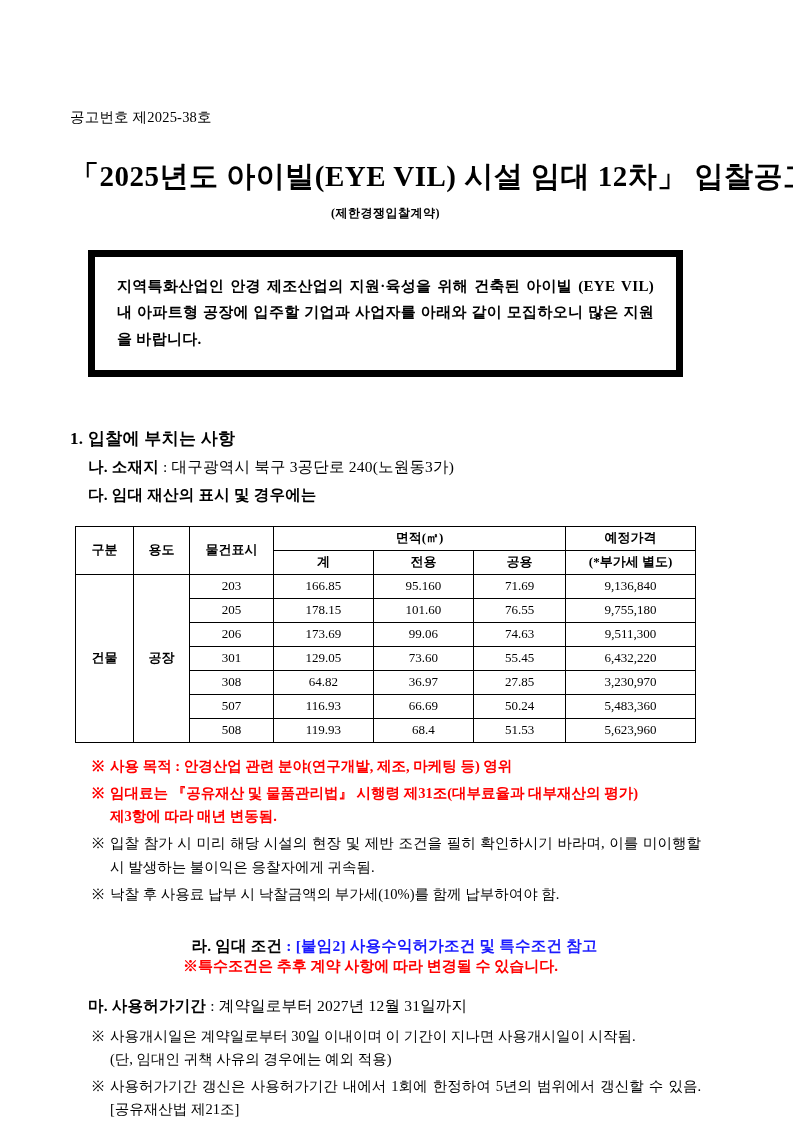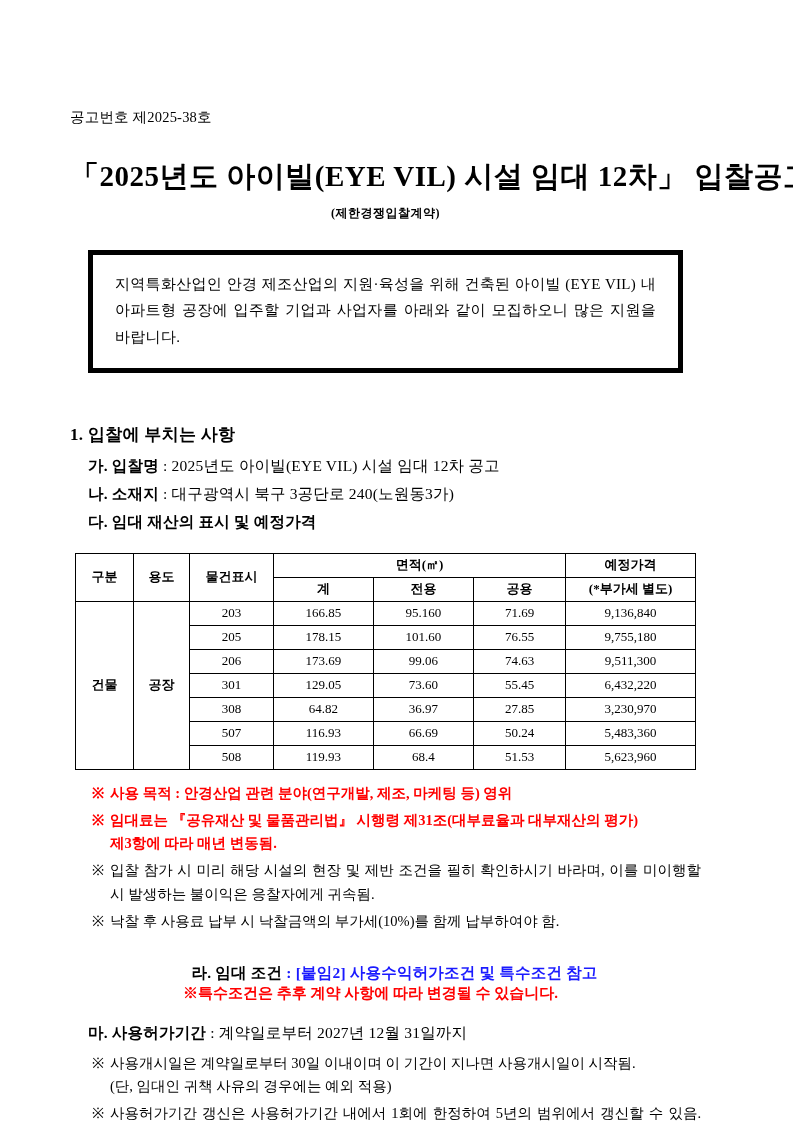--- a/index.html
+++ b/index.html
@@ -35,26 +35,27 @@
   }
   .title-sub {
     text-align: center;
     font-size: 12px;
     font-weight: bold;
     margin-top: 8px;
     letter-spacing: 0.5px;
   }
   .intro-box {
     margin: 28px 18px 0 18px;
-    border: 5px solid #000000;
+    border: 7px solid #000000;
     padding: 16px 22px 18px 22px;
     font-size: 15px;
     line-height: 1.75;
     text-align: justify;
     letter-spacing: 0.3px;
+    font-weight: bold;
   }
   .section-title {
     margin-top: 50px;
     font-size: 17px;
     font-weight: bold;
     letter-spacing: 0.3px;
   }
   .lvl2 {
     margin-top: 10px;
     margin-left: 18px;
@@ -129,28 +130,25 @@
 
   <div class="doc-number">공고번호 제2025-38호</div>
 
   <div class="title-main">「2025년도 아이빌(EYE VIL) 시설 임대 12차」 입찰공고</div>
   <div class="title-sub">(제한경쟁입찰계약)</div>
 
   <div class="intro-box">지역특화산업인 안경 제조산업의 지원·육성을 위해 건축된 아이빌 (EYE VIL) 내 아파트형 공장에 입주할 기업과 사업자를 아래와 같이 모집하오니 많은 지원을 바랍니다.</div>
 
   <div class="section-title">1. 입찰에 부치는 사항</div>
 
-  <div class="lvl2">
-    <b>가. 입찰명</b><span> : 2025년도 아이빌(EYE VIL) 시설 임대 12차 공고</span>
-  </div>
   <div class="lvl2 tight">
     <b>나. 소재지</b><span> : 대구광역시 북구 3공단로 240(노원동3가)</span>
   </div>
   <div class="lvl2 tight">
-    <b>다. 임대 재산의 표시 및 예정가격</b>
+    <b>다. 임대 재산의 표시 및 경우에는</b>
   </div>
 
   <table class="rent">
     <colgroup>
       <col style="width:58px">
       <col style="width:56px">
       <col style="width:84px">
       <col style="width:100px">
       <col style="width:100px">
       <col style="width:92px">

